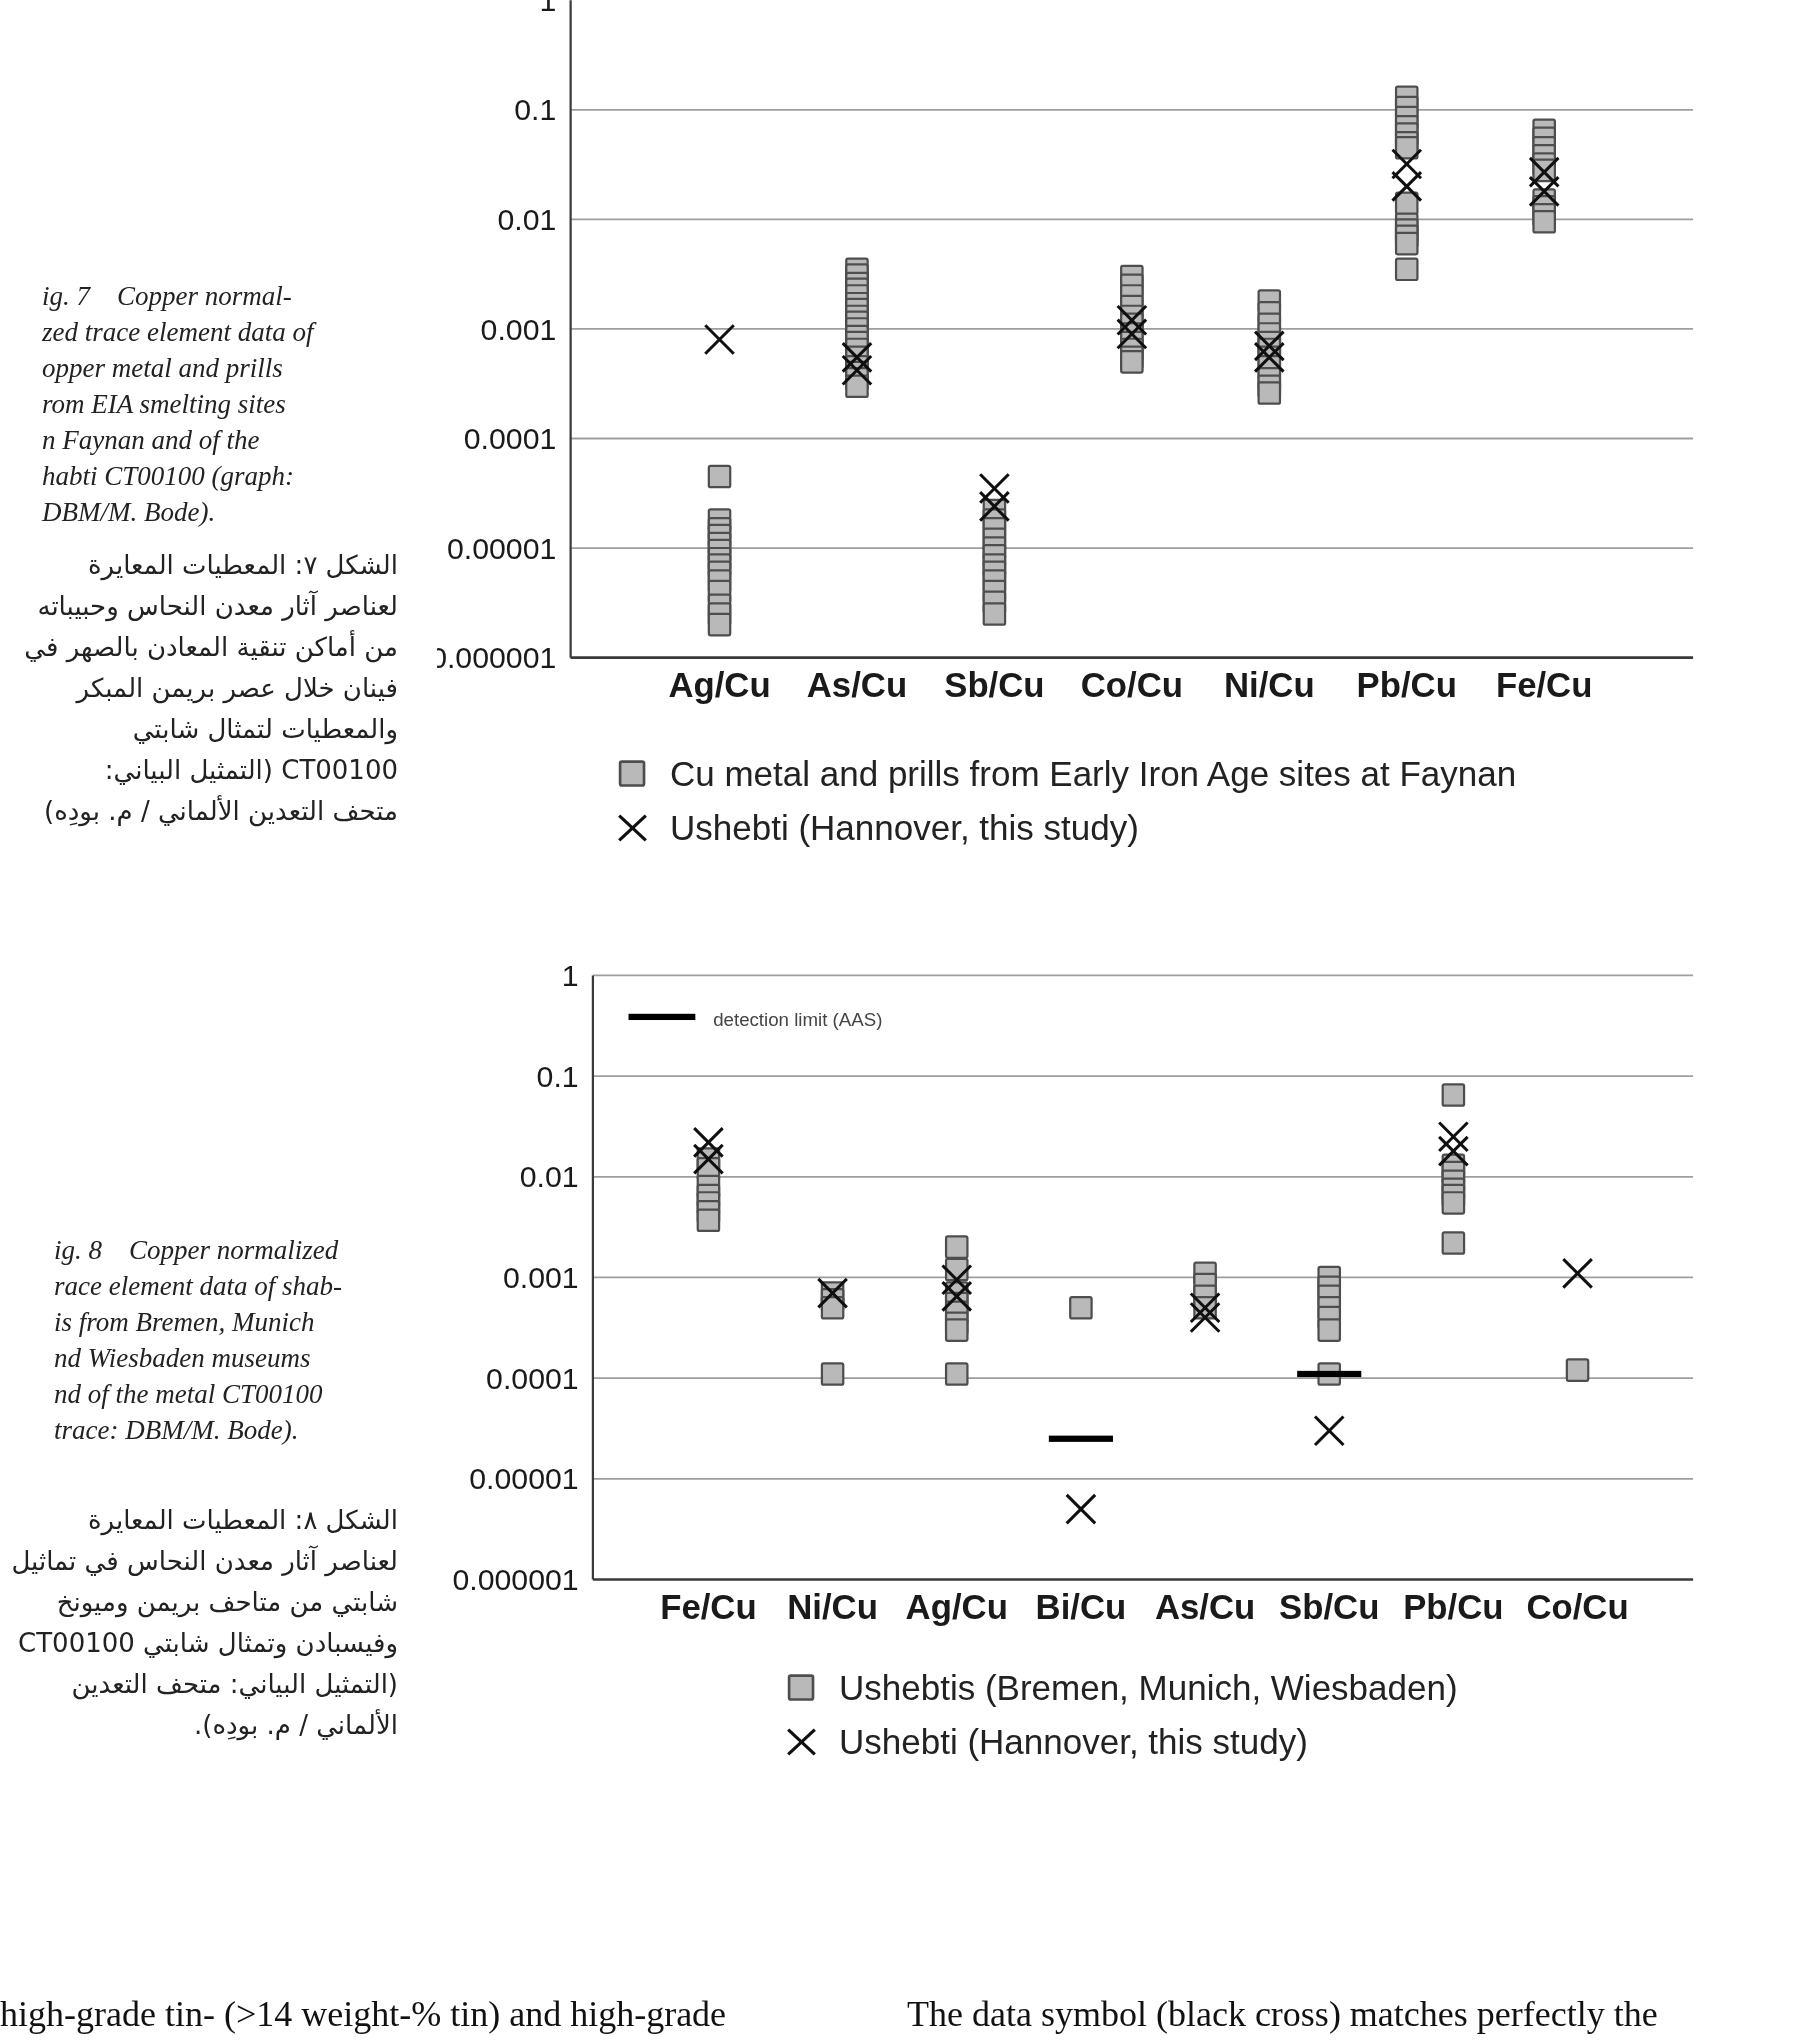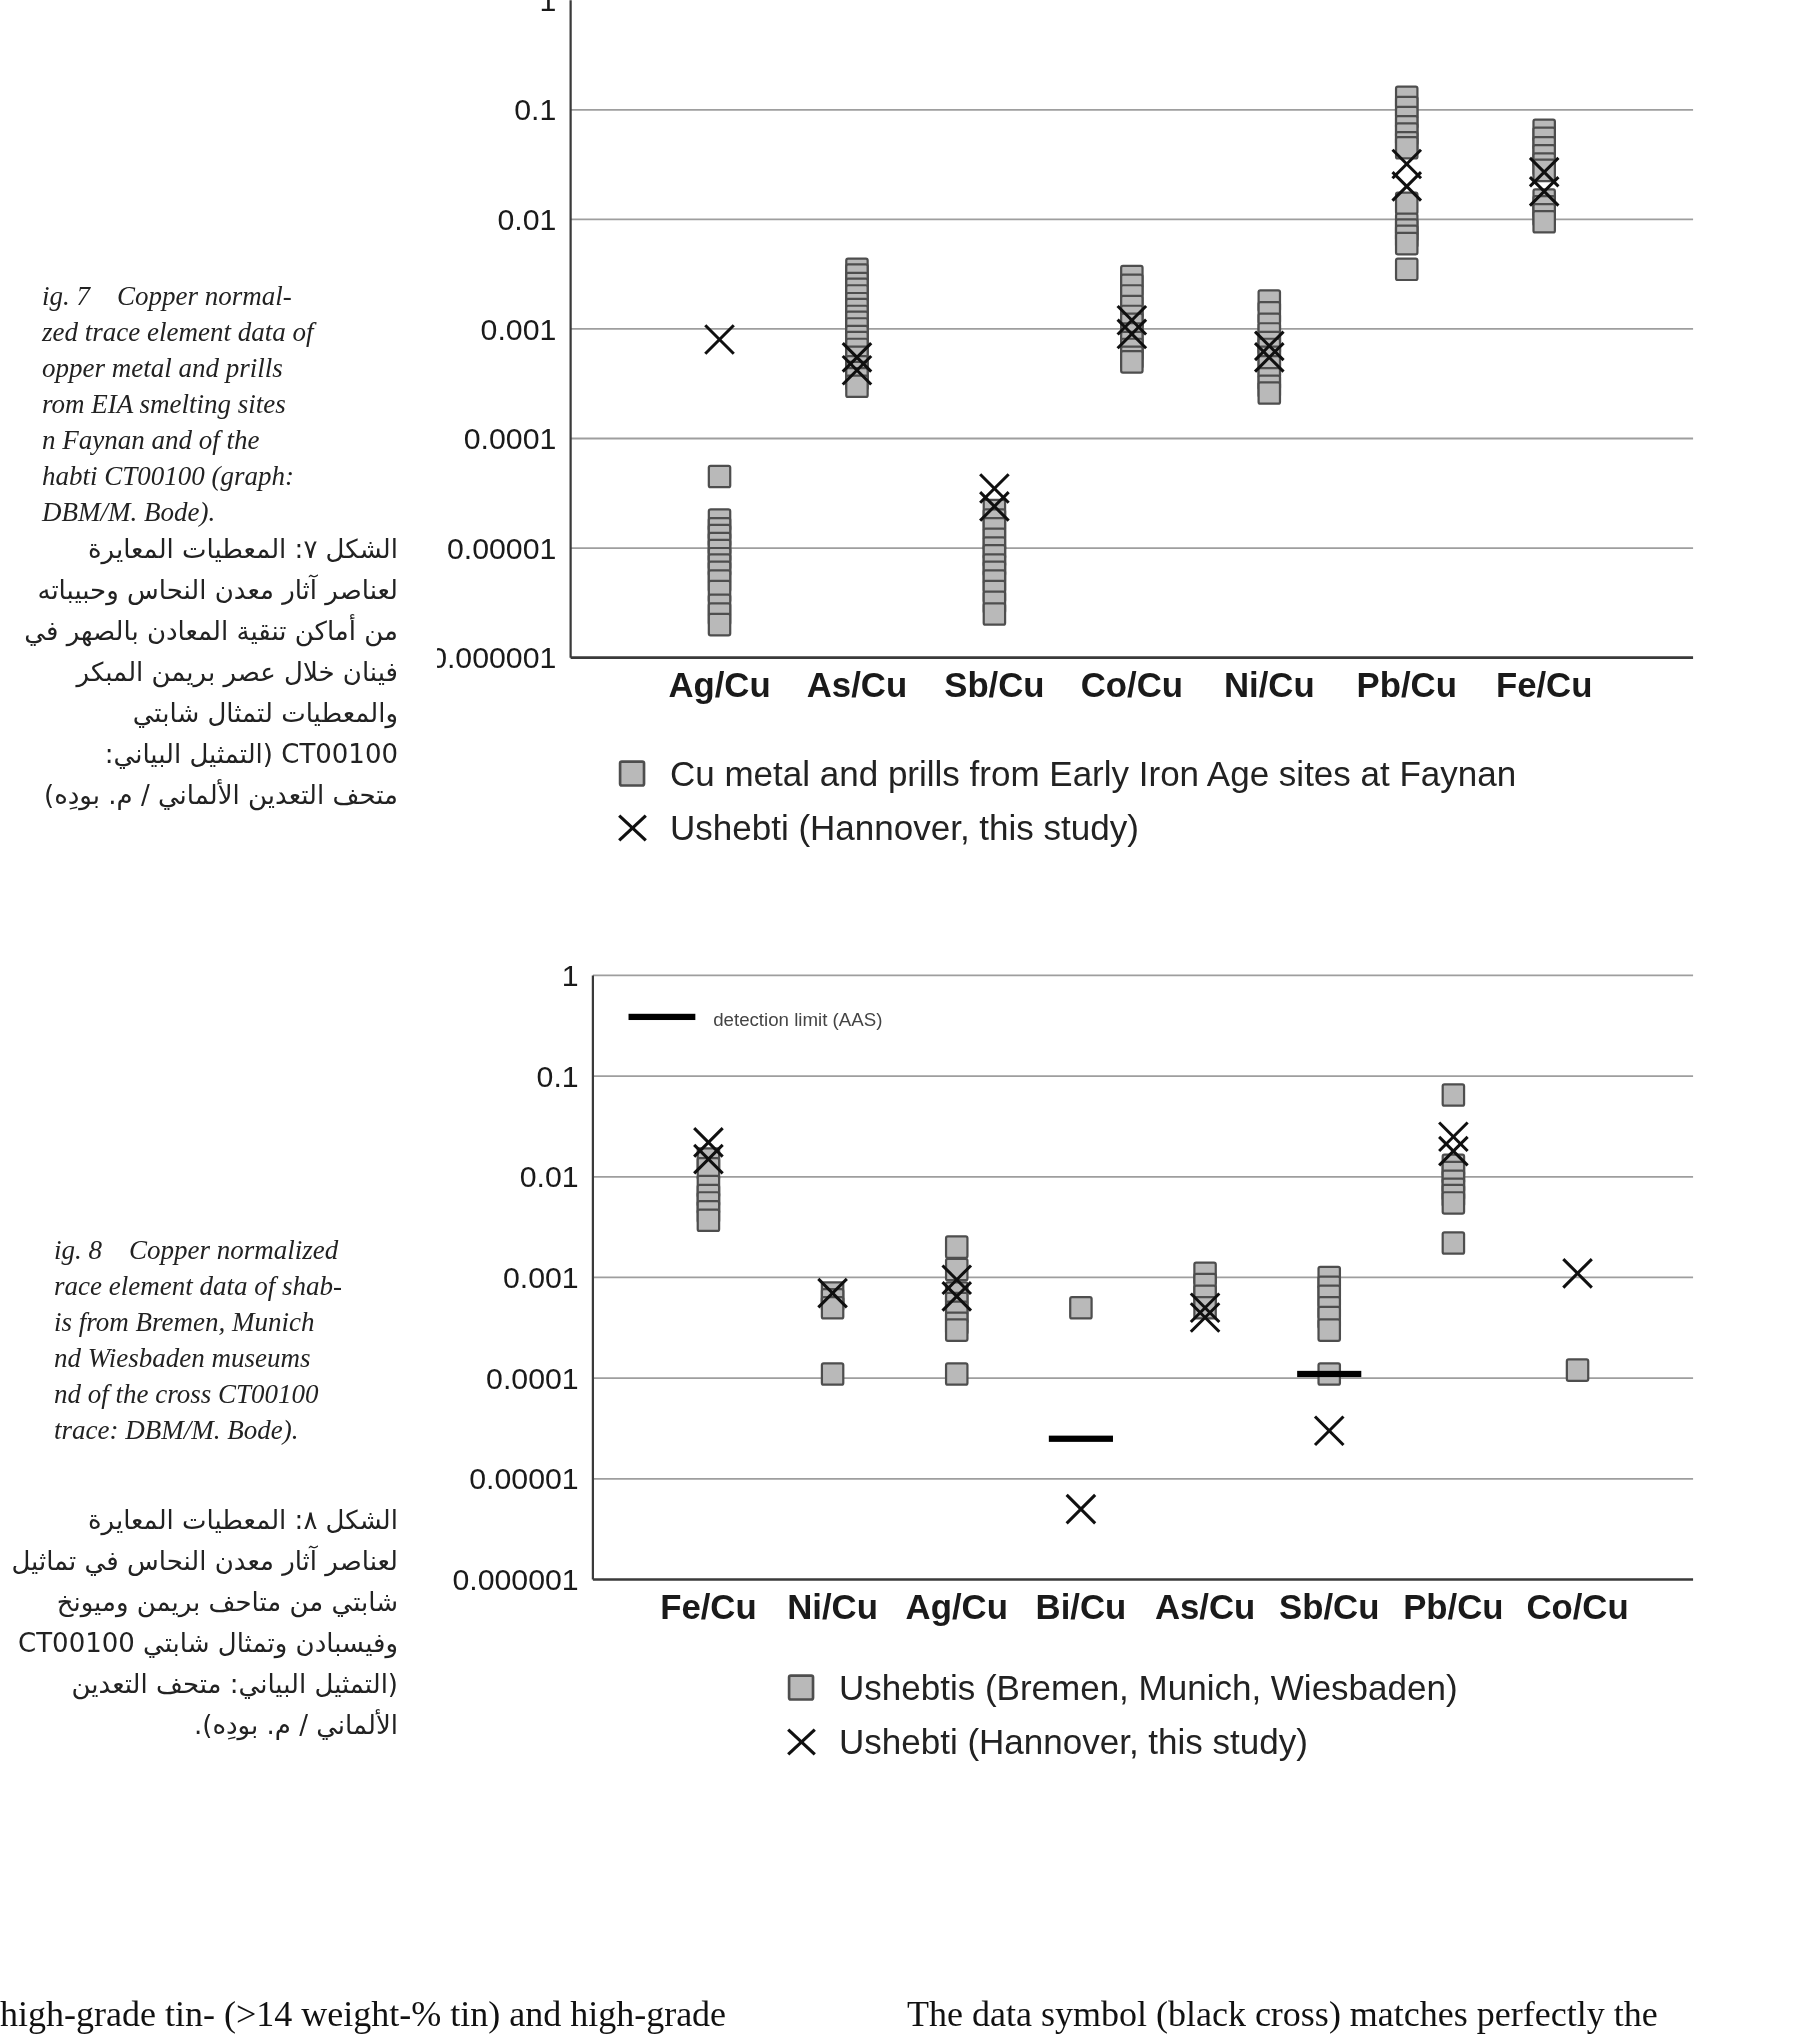--- a/index.html
+++ b/index.html
@@ -25,21 +25,21 @@
   <div class="caption-en" style="left:0;top:278px;width:419px;">
       <div>ig. 7    Copper normal-</div>
       <div>zed trace element data of</div>
       <div>opper metal and prills</div>
       <div>rom EIA smelting sites</div>
       <div>n Faynan and of the</div>
       <div>habti CT00100 (graph:</div>
       <div>DBM/M. Bode).</div>
     </div>
 
-  <div class="caption-ar" style="left:0;top:529px;width:398px;text-align:right;">
+  <div class="caption-ar" style="left:0;top:545px;width:398px;text-align:right;">
       <div>الشكل ٧:   المعطيات المعايرة</div>
       <div>لعناصر آثار معدن النحاس وحبيباته</div>
       <div>من أماكن تنقية المعادن بالصهر في</div>
       <div>فينان خلال عصر بريمن المبكر</div>
       <div>والمعطيات لتمثال شابتي</div>
       <div>CT00100 (التمثيل البياني:</div>
       <div>متحف التعدين الألماني / م. بودِه)</div>
     </div>
 
   <svg id="fig7-svg" class="chart" style="left:437px;top:0;" width="1273" height="722" viewBox="0 0 1429 810">
@@ -195,21 +195,21 @@
         </svg>
         <span>Ushebti (Hannover, this study)</span>
       </div>
     </div>
 
   <div class="caption-en" style="left:0;top:1232px;width:419px;padding-left:12px;">
       <div>ig. 8    Copper normalized</div>
       <div>race element data of shab-</div>
       <div>is from Bremen, Munich</div>
       <div>nd Wiesbaden museums</div>
-      <div>nd of the cross CT00100</div>
+      <div>nd of the metal CT00100</div>
       <div>trace: DBM/M. Bode).</div>
     </div>
 
   <div class="caption-ar" style="left:0;top:1500px;width:398px;">
       <div>الشكل ٨:   المعطيات المعايرة</div>
       <div>لعناصر آثار معدن النحاس في تماثيل</div>
       <div>شابتي من متاحف بريمن وميونخ</div>
       <div>وفيسبادن وتمثال شابتي CT00100</div>
       <div>(التمثيل البياني: متحف التعدين</div>
       <div>الألماني / م. بودِه).</div>

